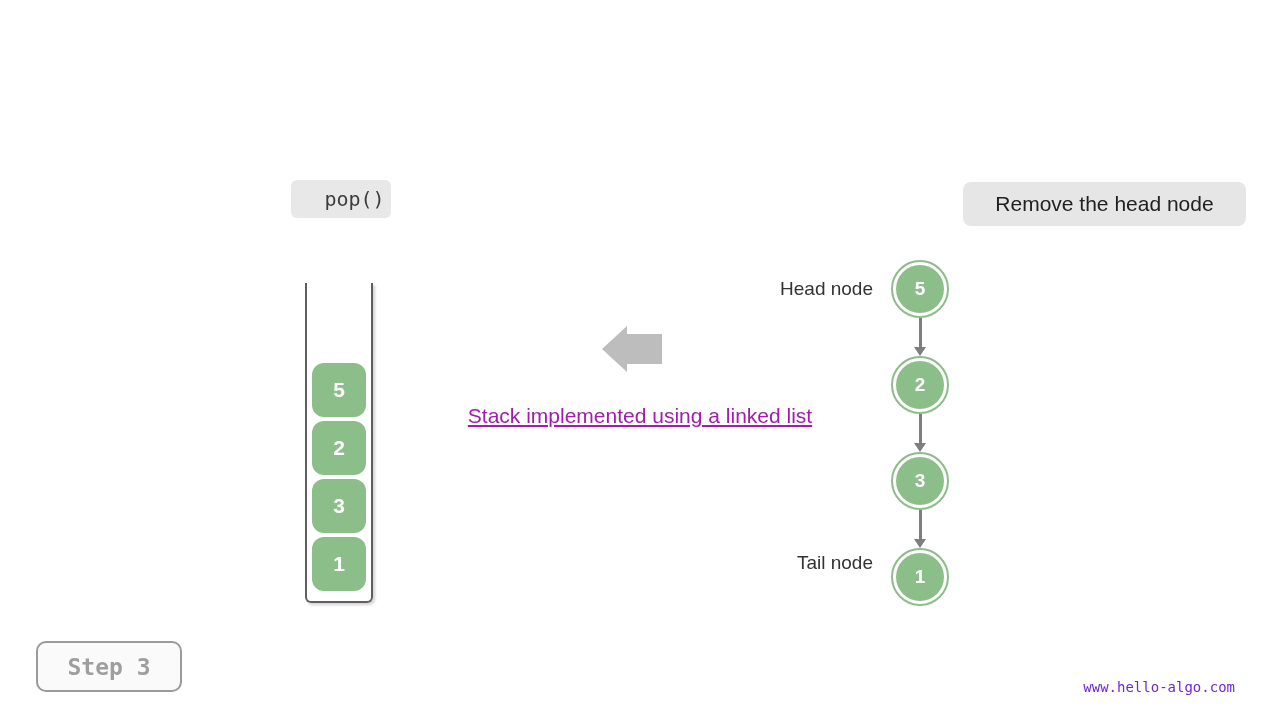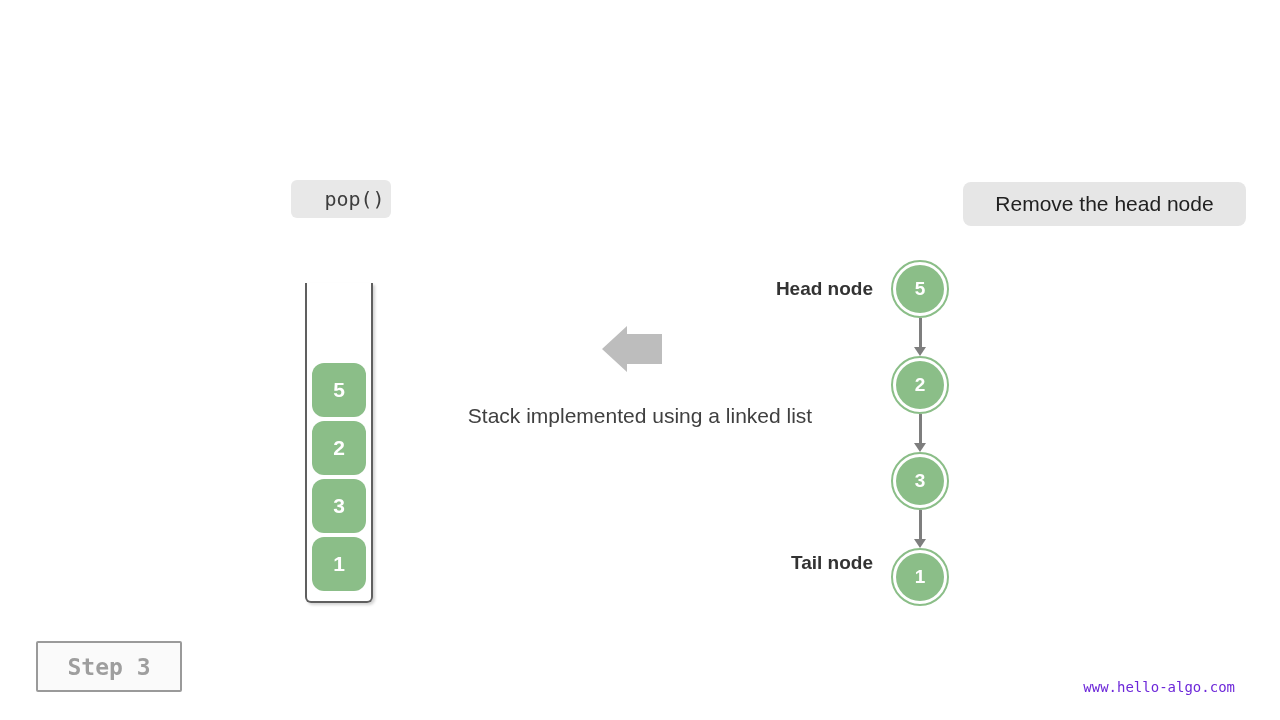--- a/index.html
+++ b/index.html
@@ -40,21 +40,21 @@
   }
   .slot-0 { top: 80px; }
   .slot-1 { top: 138px; }
   .slot-2 { top: 196px; }
   .slot-3 { top: 254px; }
 
   
   .big-arrow { left: 602px; top: 326px; width: 60px; height: 46px; }
   .caption {
     left: 350px; top: 404px; width: 580px;
-    text-align: center; font-size: 21px; color: #404040;
+    text-align: center; font-size: 21px; color: #a21caf; text-decoration: underline;
   }
 
   
   .ll-node {
     width: 58px; height: 58px; left: 891px;
     border: 2px solid #8bbe88; border-radius: 50%;
     background: #ffffff; padding: 3px;
   }
   .ll-node-inner {
     width: 48px; height: 48px; border-radius: 50%; background: #8bbe88;
@@ -70,29 +70,29 @@
     position: absolute; left: 6.5px; top: 0; width: 3px; height: 29px; background: #7e7e7e;
   }
   .ll-arrow .head {
     position: absolute; left: 2px; top: 29px; width: 0; height: 0;
     border-left: 6px solid transparent; border-right: 6px solid transparent;
     border-top: 9px solid #7e7e7e;
   }
 
   .node-side-label {
     left: 700px; width: 173px; text-align: right;
-    font-size: 19px; font-weight: bold; color: #333333;
+    font-size: 19px; font-weight: normal; color: #333333;
   }
   .head-label { top: 278px; }
   .tail-label { top: 552px; }
 
   
   .step-box {
     left: 36px; top: 641px; width: 146px; height: 51px;
-    background: #fafafa; border: 2px solid #9a9a9a; border-radius: 2px;
+    background: #fafafa; border: 2px solid #9a9a9a; border-radius: 10px;
     display: flex; align-items: center; justify-content: center;
     font-family: "DejaVu Sans Mono", monospace;
     font-size: 23px; font-weight: bold; color: #9e9e9e;
   }
   .watermark {
     left: 1035px; top: 679px; width: 200px; text-align: right;
     font-family: "DejaVu Sans Mono", monospace;
     font-size: 14px; color: #6d28d9;
   }
 </style>

